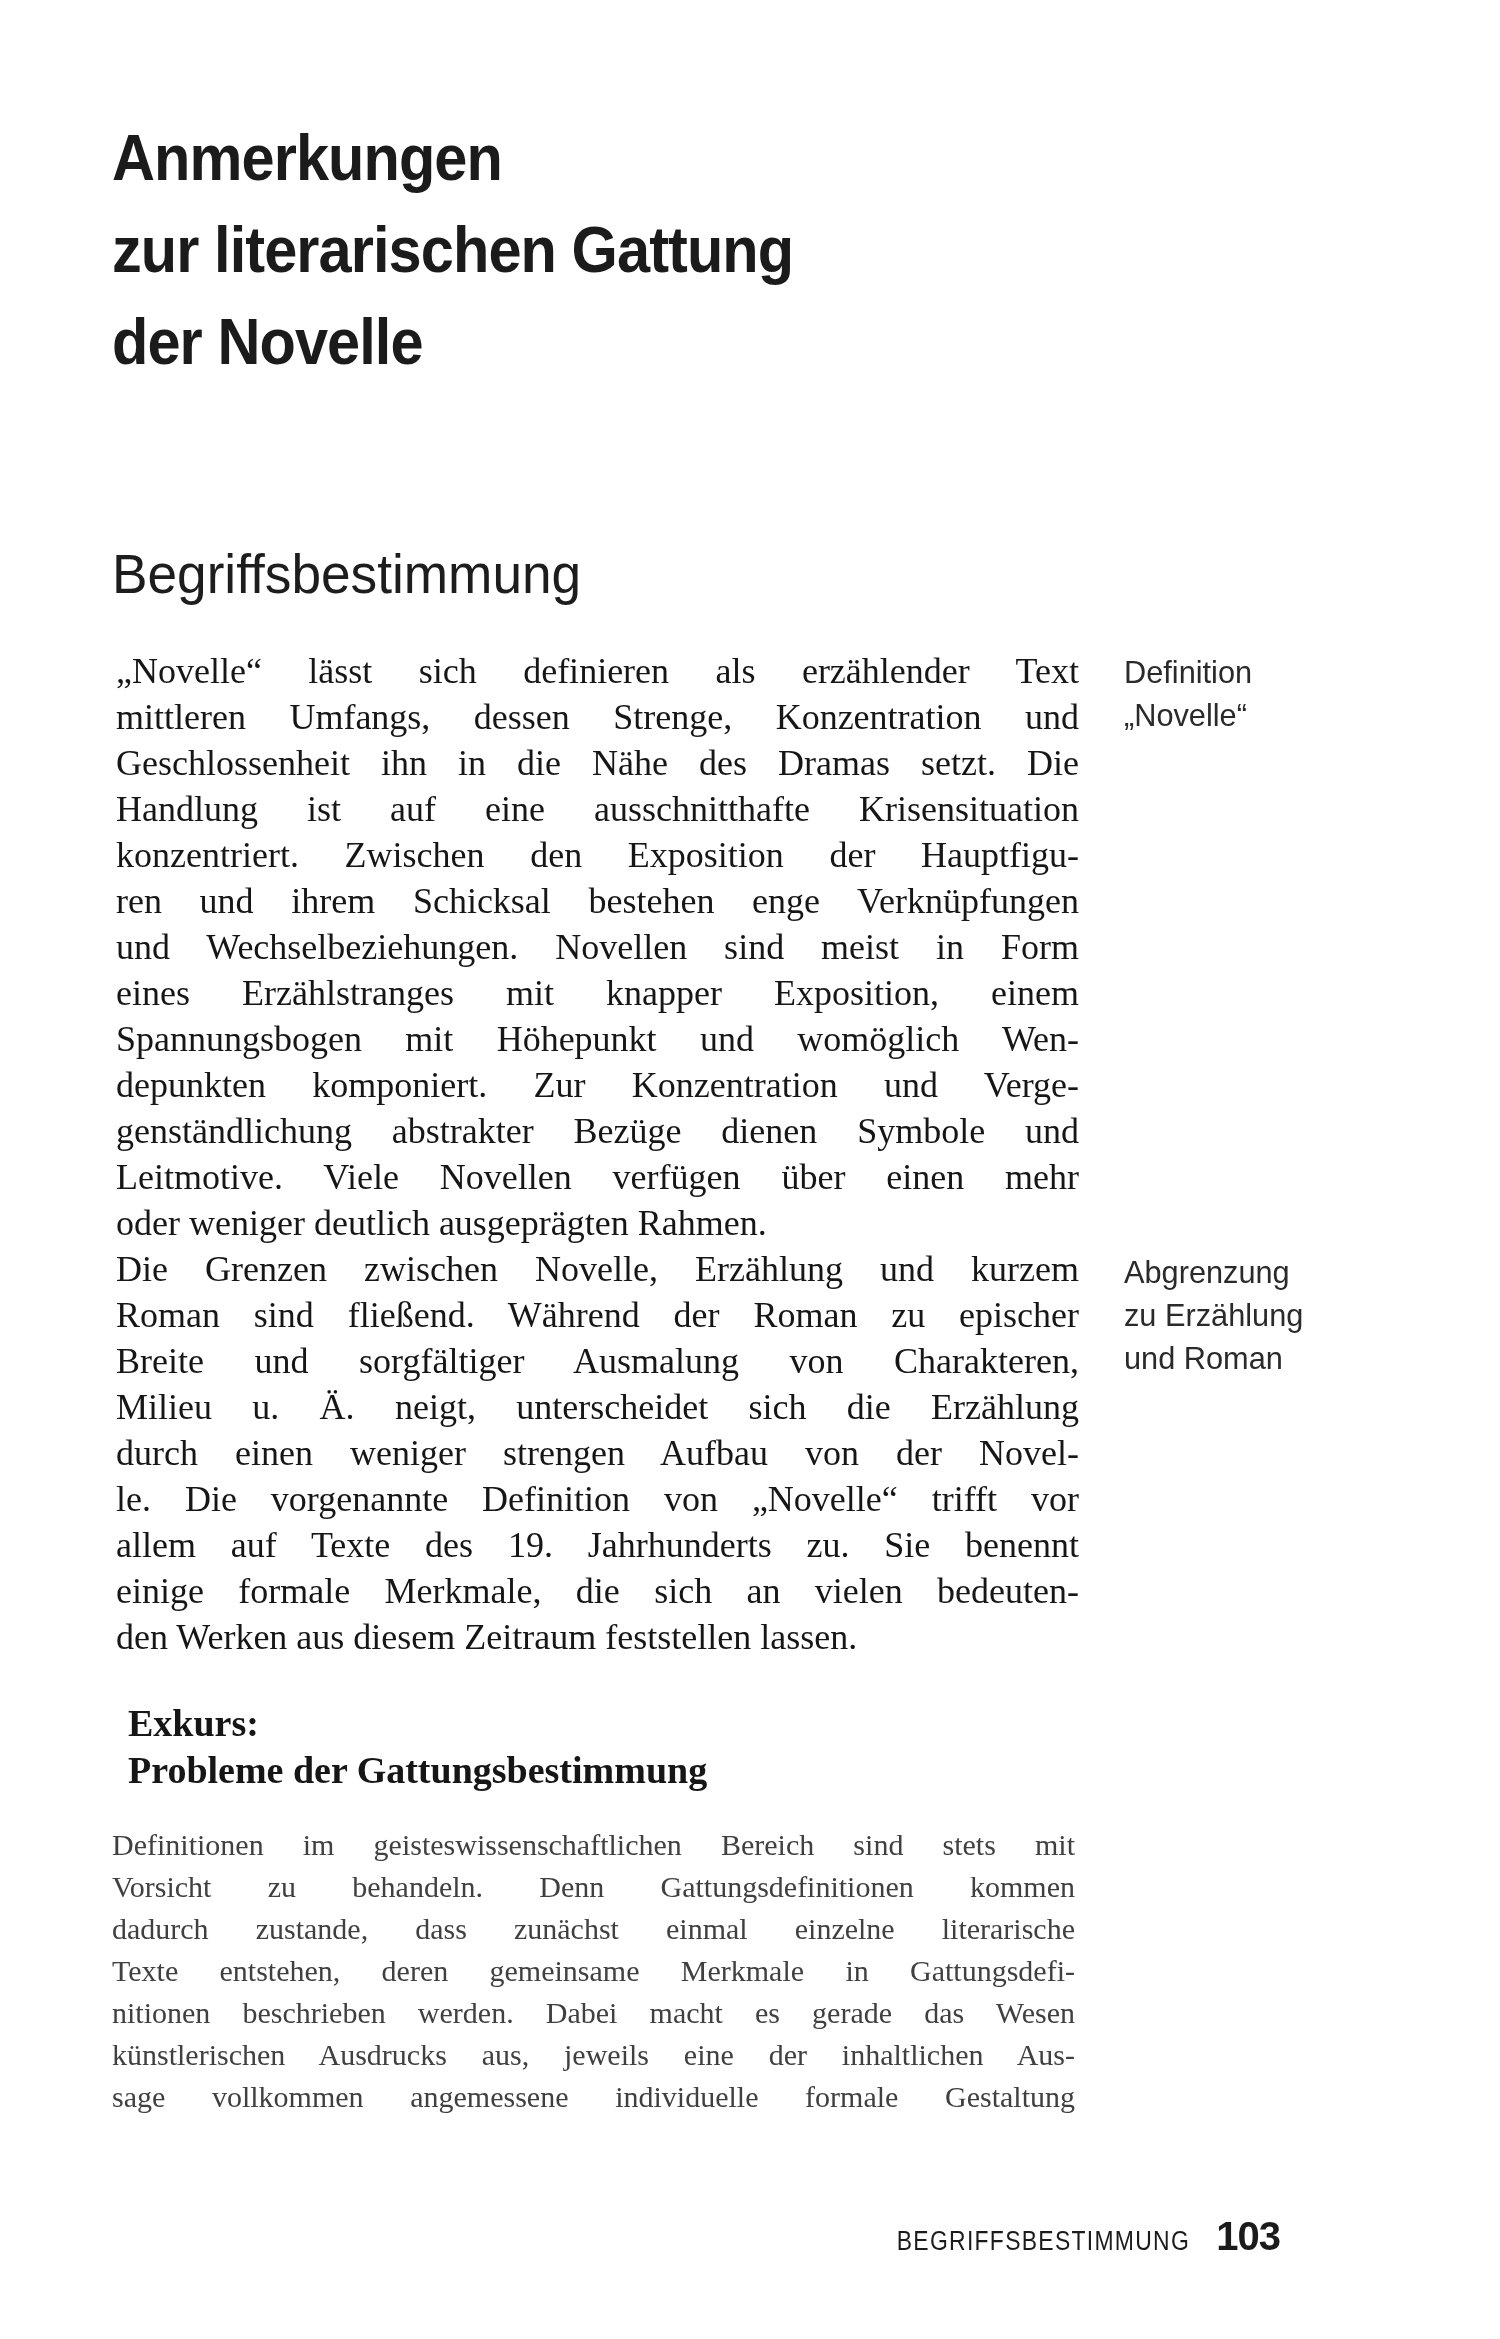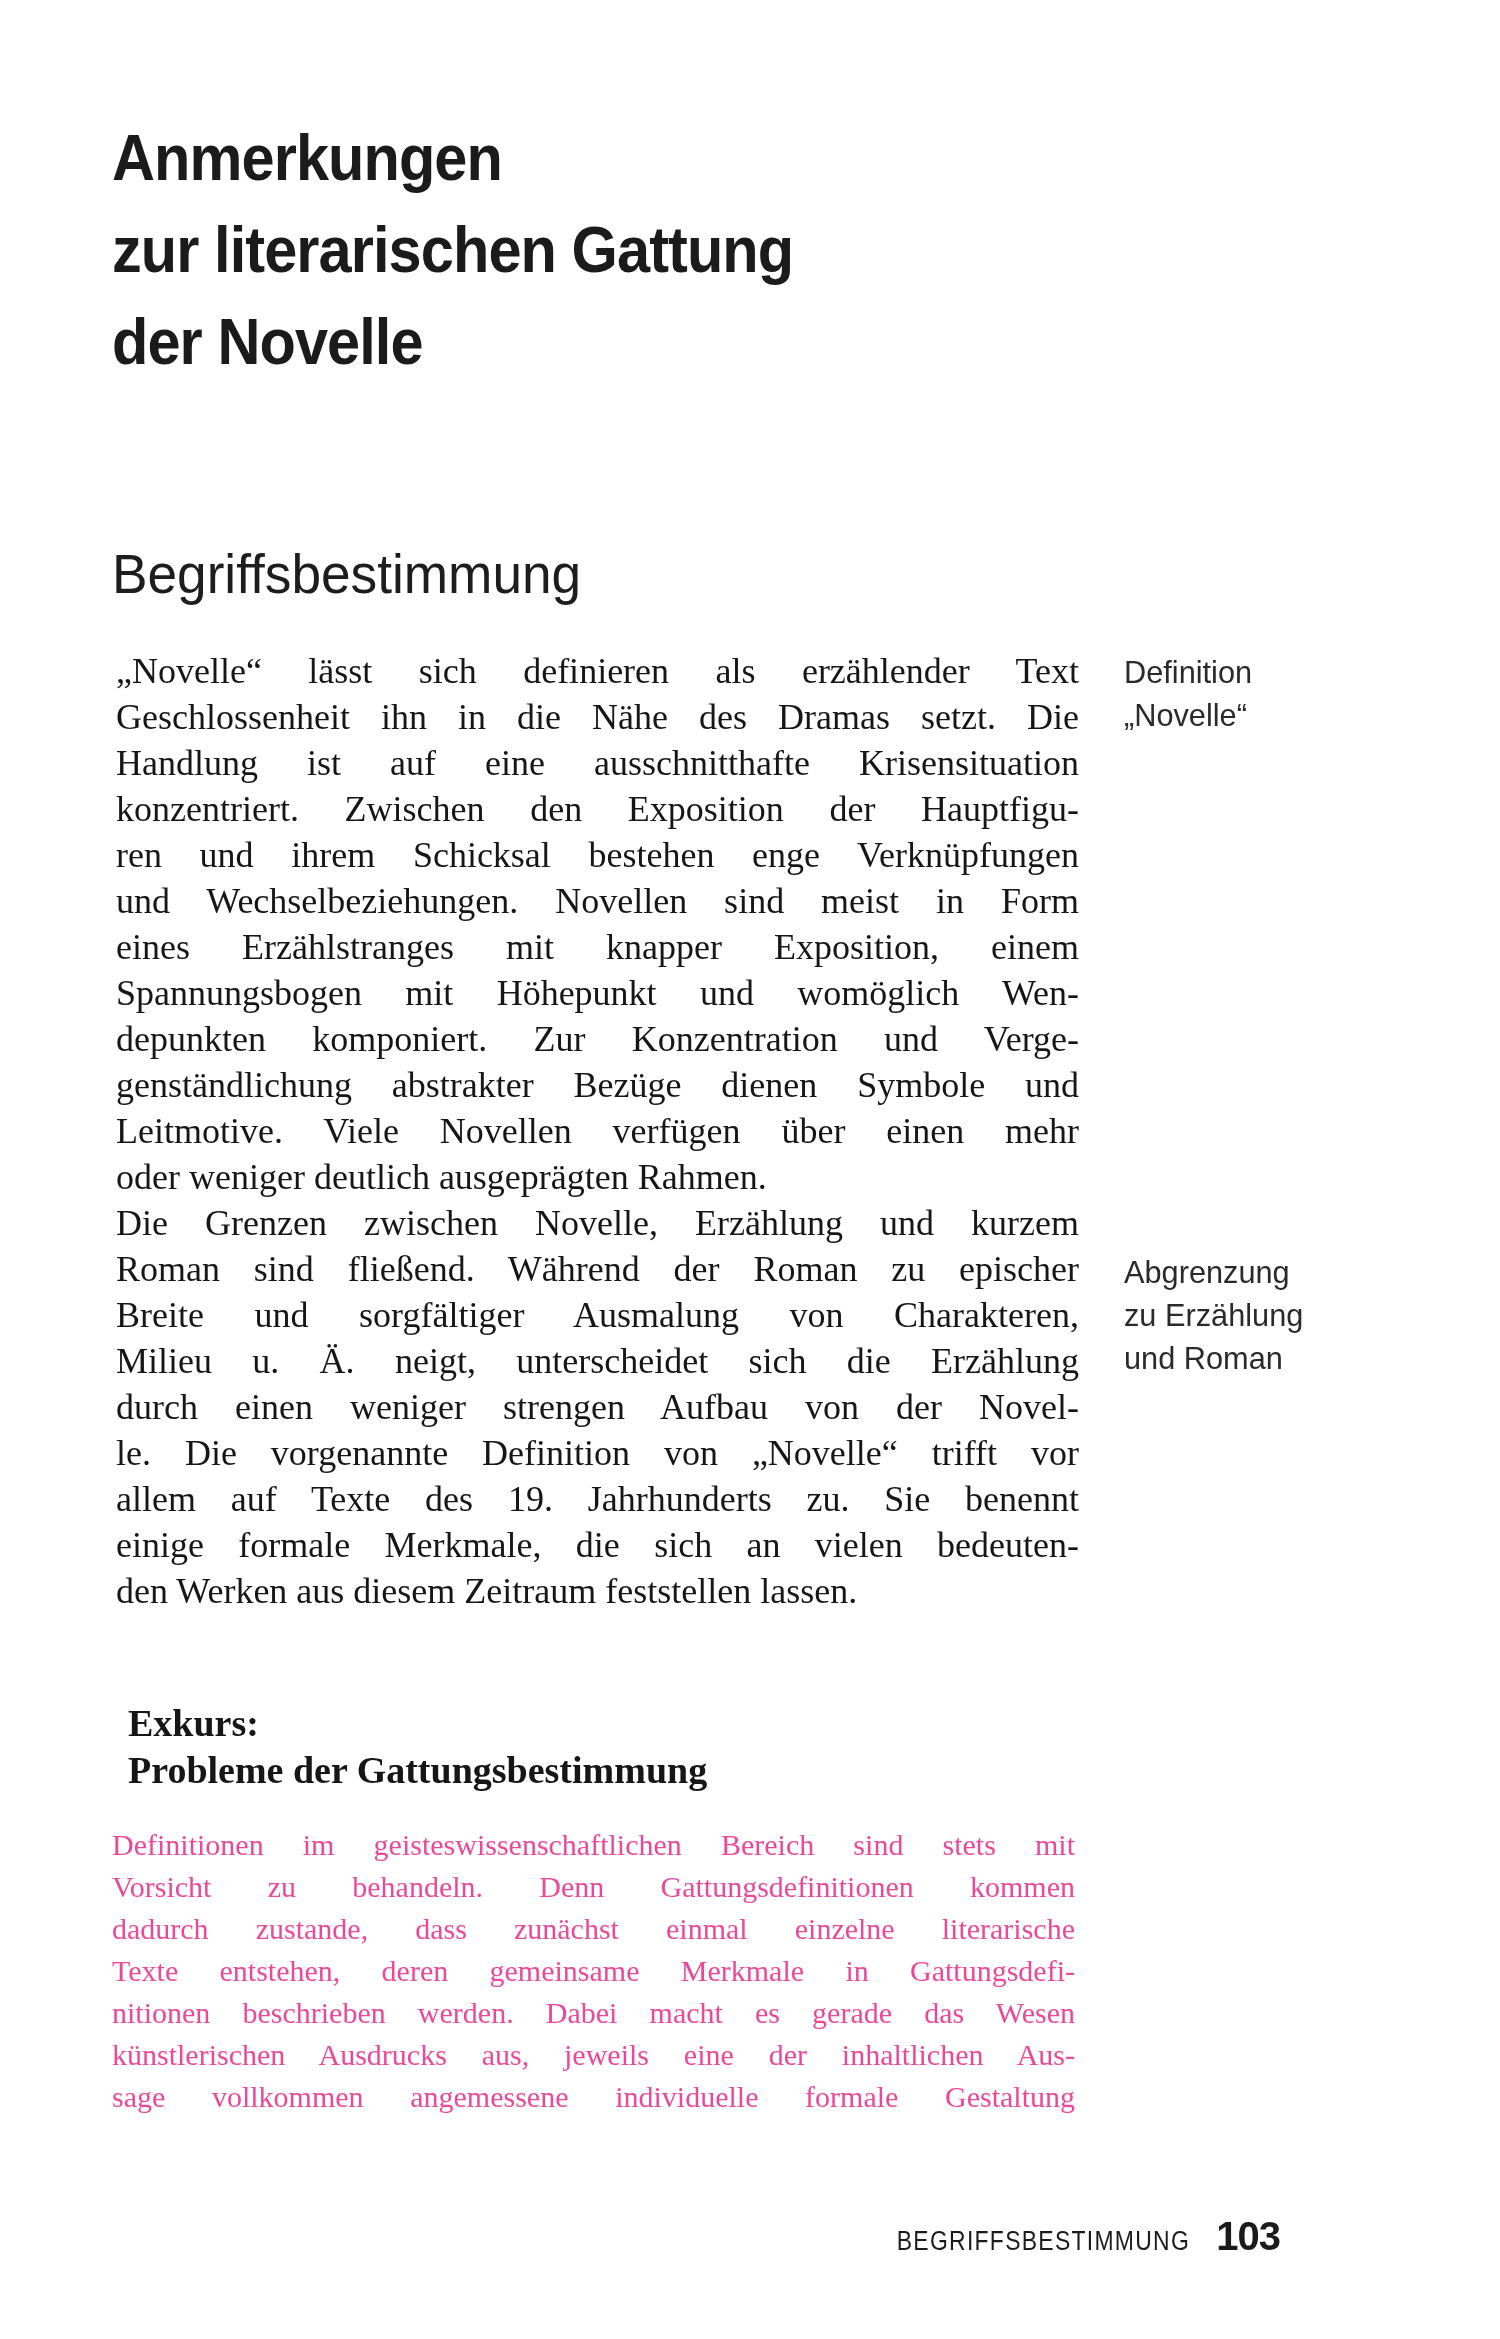--- a/index.html
+++ b/index.html
@@ -98,21 +98,21 @@
     color: #161616;
   }
   .excursus-body {
     position: absolute;
     left: 112px;
     top: 1824px;
     width: 963px;
     font-family: "Liberation Serif", serif;
     font-size: 30px;
     line-height: 42px;
-    color: #ec4899;
+    color: #404040;
   }
 
   
   .footer {
     position: absolute;
     top: 2216px;
     right: 220px;
     display: flex;
     align-items: baseline;
     gap: 26px;
@@ -143,20 +143,21 @@
       <div class="title-line">Anmerkungen</div>
       <div class="title-line">zur literarischen Gattung</div>
       <div class="title-line">der Novelle</div>
     </h1>
 
   <h2 class="section-heading">Begriffsbestimmung</h2>
 
   <div class="body-column">
     <div class="paragraph no-last-justify">
         <div class="jline">„Novelle“ lässt sich definieren als erzählender Text</div>
+        <div class="jline">mittleren Umfangs, dessen Strenge, Konzentration und</div>
         <div class="jline">Geschlossenheit ihn in die Nähe des Dramas setzt. Die</div>
         <div class="jline">Handlung ist auf eine ausschnitthafte Krisensituation</div>
         <div class="jline">konzentriert. Zwischen den Exposition der Hauptfigu-</div>
         <div class="jline">ren und ihrem Schicksal bestehen enge Verknüpfungen</div>
         <div class="jline">und Wechselbeziehungen. Novellen sind meist in Form</div>
         <div class="jline">eines Erzählstranges mit knapper Exposition, einem</div>
         <div class="jline">Spannungsbogen mit Höhepunkt und womöglich Wen-</div>
         <div class="jline">depunkten komponiert. Zur Konzentration und Verge-</div>
         <div class="jline">genständlichung abstrakter Bezüge dienen Symbole und</div>
         <div class="jline">Leitmotive. Viele Novellen verfügen über einen mehr</div>

